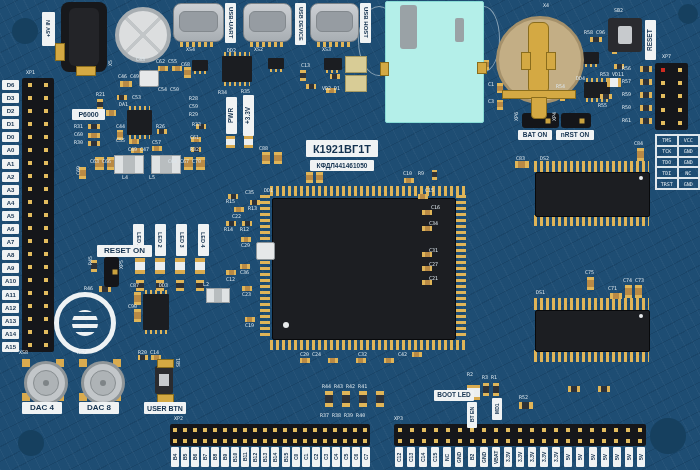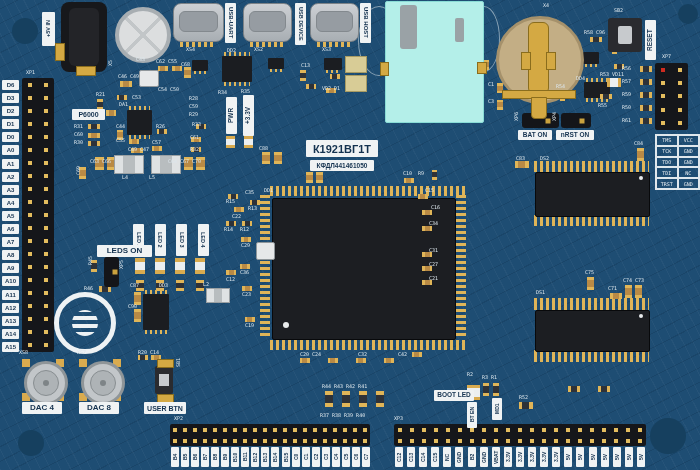--- a/index.html
+++ b/index.html
@@ -417,21 +417,21 @@
 
   <div id="logo"></div>
 
 <div class="silk v-ccw" style="left: 42px; top: 12px; width: 13px; height: 34px; font-size: 5.5px;">+5V IN</div>
     <div class="silk v-cw" style="left: 225px; top: 3px; width: 11px; height: 40px; font-size: 6px;">USB-UART</div>
     <div class="silk v-cw" style="left: 295px; top: 3px; width: 11px; height: 42px; font-size: 5.5px;">USB DEVICE</div>
     <div class="silk v-cw" style="left: 360px; top: 3px; width: 11px; height: 40px; font-size: 6px;">USB HOST</div>
     <div class="silk v-ccw" style="left: 645px; top: 20px; width: 11px; height: 40px; font-size: 6.5px;">RESET</div>
     <div class="silk" style="left: 518px; top: 130px; width: 34px; height: 10px; font-size: 6.5px;">BAT ON</div>
     <div class="silk" style="left: 556px; top: 130px; width: 38px; height: 10px; font-size: 6.5px;">nRST ON</div>
-    <div class="silk" style="left: 97px; top: 245px; width: 55px; height: 12px; font-size: 8px;">LEDS ON</div>
+    <div class="silk" style="left: 97px; top: 245px; width: 55px; height: 12px; font-size: 8px;">RESET ON</div>
     <div class="silk" style="left: 72px; top: 109px; width: 33px; height: 11px; font-size: 7px;">P6000</div>
     <div class="silk" style="left: 434px; top: 390px; width: 40px; height: 11px; font-size: 6.5px;">BOOT LED</div>
     <div class="silk" style="left: 144px; top: 402px; width: 42px; height: 12px; font-size: 7px;">USER BTN</div>
     <div class="silk" style="left: 22px; top: 402px; width: 40px; height: 12px; font-size: 8px;">DAC 4</div>
     <div class="silk" style="left: 79px; top: 402px; width: 40px; height: 12px; font-size: 8px;">DAC 8</div>
     <div class="silk v-ccw" style="left: 226px; top: 97px; width: 11px; height: 37px; font-size: 6.5px;">PWR</div>
     <div class="silk v-ccw" style="left: 243px; top: 95px; width: 11px; height: 41px; font-size: 6.5px;">+3.3V</div>
     <div class="silk v-ccw" style="left: 467px; top: 402px; width: 10px; height: 26px; font-size: 5px;">BT EN</div>
     <div class="silk v-ccw" style="left: 492px; top: 398px; width: 10px; height: 22px; font-size: 5px;">MD1</div>
     <div class="ref r" style="left: 108px; top: 60px;">X5</div>

